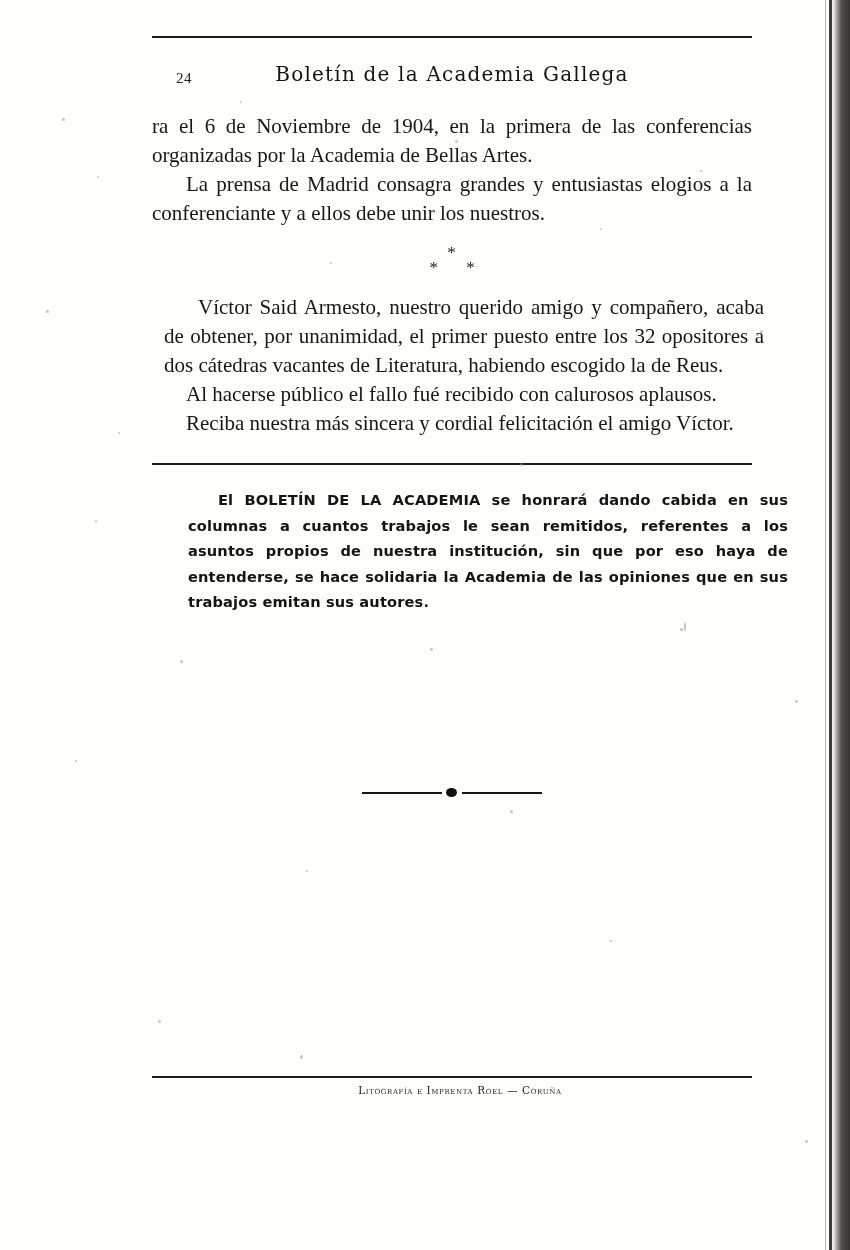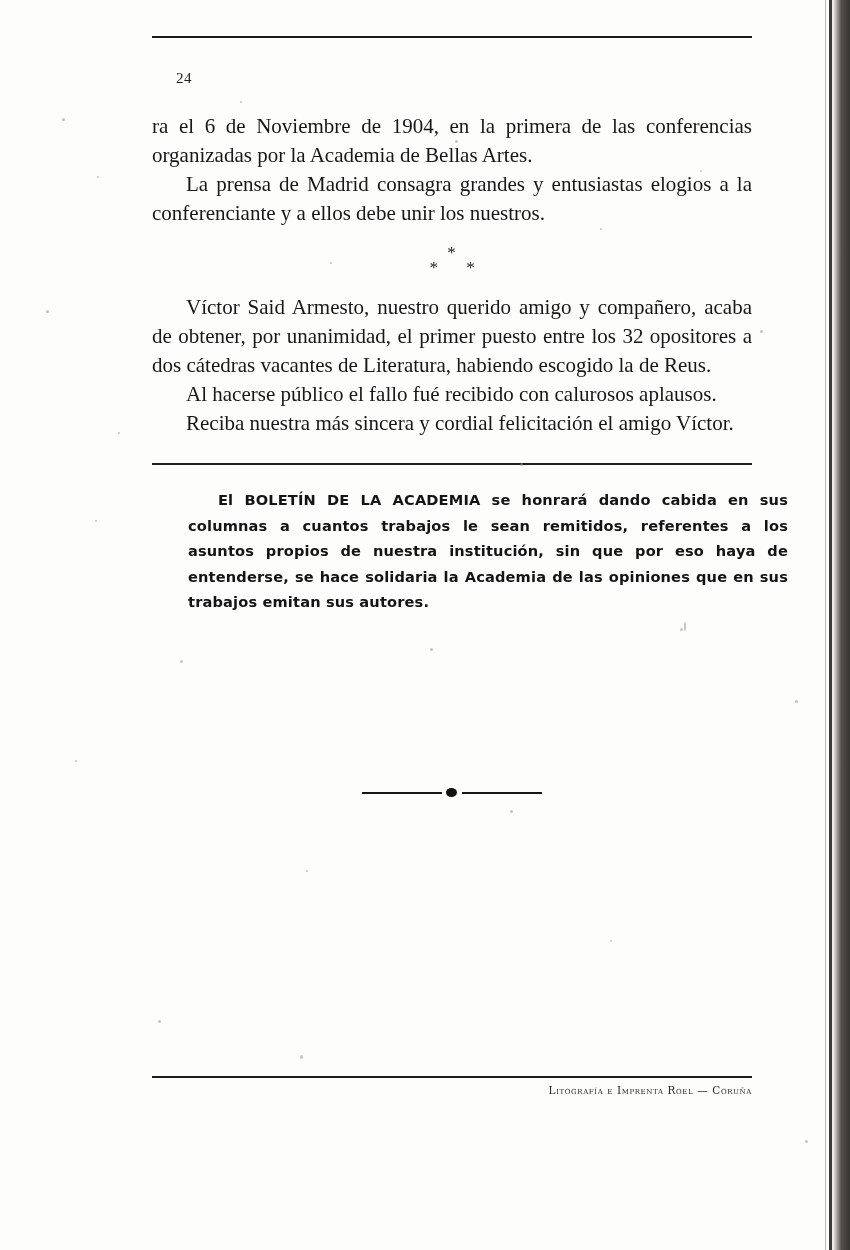--- a/index.html
+++ b/index.html
@@ -124,21 +124,21 @@
     width: 600px;
     text-align: center;
     font-size: 17px;
     line-height: 18px;
     letter-spacing: 1px;
     color: #222;
   }
   .asterism .top { display: block; margin-bottom: -3px; }
   .asterism .bottom { display: block; letter-spacing: 12px; text-indent: 12px; }
 
-  #para-3 { top: 293px; }
+  #para-3 { top: 293px; margin-left: 12px; }
   #para-4 { top: 380px; }
   #para-5 { top: 409px; }
 
   .rule-mid {
     position: absolute;
     left: 0;
     top: 463px;
     width: 600px;
     height: 2px;
     background: #1d1d1d;
@@ -192,24 +192,24 @@
   .rule-bottom {
     position: absolute;
     left: 0;
     top: 1076px;
     width: 600px;
     height: 2px;
     background: #1d1d1d;
   }
   .colophon {
     position: absolute;
-    left: 0;
+    left: 8px;
     top: 1084px;
     width: 600px;
-    text-align: right;
+    text-align: center;
     font-family: "DejaVu Serif", serif;
     font-size: 10.5px;
     letter-spacing: 0.6px;
     font-variant: small-caps;
     color: #262626;
   }
 
   
   .speck {
     position: absolute;
@@ -220,20 +220,21 @@
 </style>
 </head>
 <body>
 
 <div class="page">
 
   <div class="content">
 
     <div class="header">
       <div class="folio">24</div>
+      <div class="running-title">Boletín de la Academia Gallega</div>
     </div>
     <div class="rule-top"></div>
 
     <div class="body-block" id="para-1">
       <p>ra el 6 de Noviembre de 1904, en la primera de las conferencias organizadas por la Academia de Bellas Artes.</p>
     </div>
 
     <div class="body-block" id="para-2">
       <p class="indent">La prensa de Madrid consagra grandes y entusiastas elogios a la conferenciante y a ellos debe unir los nuestros.</p>
     </div>

